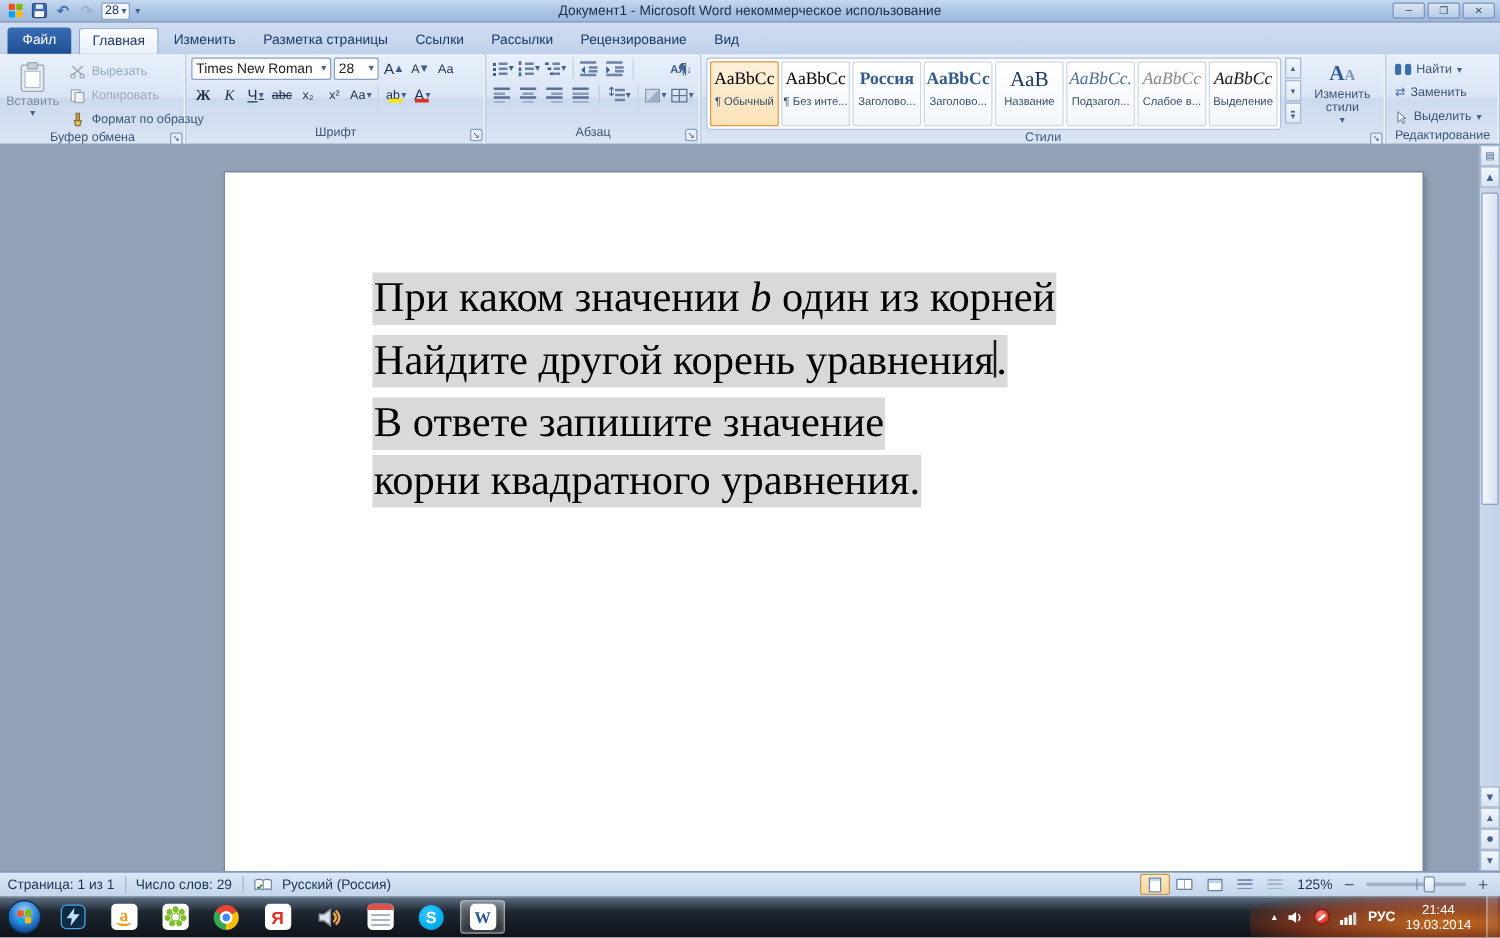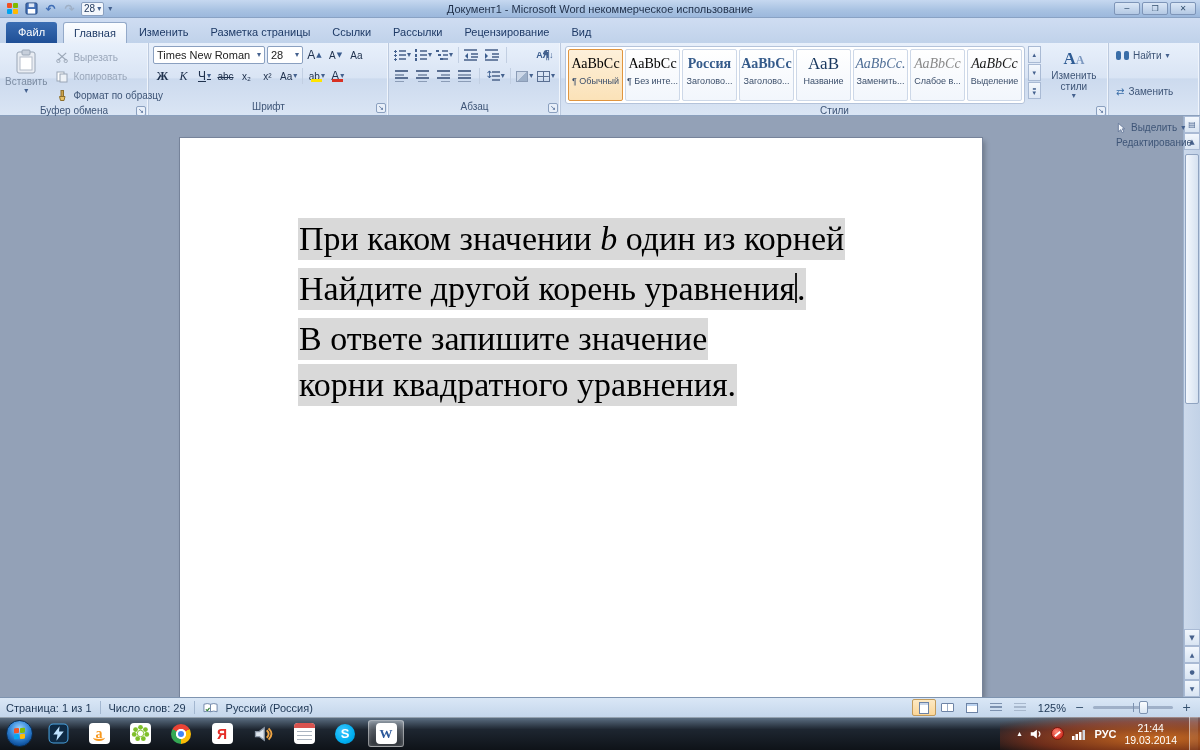--- a/index.html
+++ b/index.html
@@ -106,31 +106,31 @@
 .stscroll .sb.more{flex-direction:column;line-height:4px;}
 .stscroll .sb.more::before{content:"▬";font-size:4px;}
 .stscroll .sb.more::after{content:"▾";}
 .chstyles{width:66px;display:flex;flex-direction:column;align-items:center;padding-top:2px;border:1px solid transparent;border-radius:3px;}
 .chstyles .aa{font-family:"Liberation Serif",serif;color:#2f5c94;font-weight:bold;}
 .chstyles .aa .a1{font-size:17px;}
 .chstyles .aa .a2{font-size:12px;color:#7c98c0;}
 .chstyles .clabel{font-size:10px;color:#3e5577;text-align:center;line-height:11px;margin-top:1px;}
 
 
-.rc-edit{display:flex;flex-direction:column;gap:19px;padding-top:4px;}
+.rc-edit{display:flex;flex-direction:column;gap:2px;padding-top:4px;}
 .edrow{display:flex;align-items:center;gap:4px;height:17px;padding:0 3px;font-size:10px;color:#3e5577;white-space:nowrap;}
 .binoc{width:13px;height:9px;position:relative;display:inline-block;}
 .binoc::before,.binoc::after{content:"";position:absolute;top:0;width:5px;height:9px;background:#3a6ea8;border-radius:2px;}
 .binoc::before{left:0;}
 .binoc::after{right:0;}
 .repl{color:#3a6ea8;font-size:10px;font-family:"DejaVu Sans",sans-serif;}
 
 
 .docarea{position:absolute;top:116px;left:0;right:0;height:581px;background:#93a1b7;overflow:hidden;}
-.page{position:absolute;left:180px;top:22px;width:802px;height:559px;background:#fff;box-shadow:0 0 0 1px #76839a,3px 3px 5px rgba(0,0,0,.25);}
+.page{position:absolute;left:180px;top:22px;width:958px;height:559px;background:#fff;box-shadow:0 0 0 1px #76839a,3px 3px 5px rgba(0,0,0,.25);}
 .doc-text{padding:82px 30px 0 118px;}
 .dline{margin-bottom:8px;}
 .pgap{margin-top:12px;}
 .hl{background:#d9d9d9;white-space:pre-wrap;font-family:"Liberation Serif",serif;font-size:34px;color:#000;padding:2px 1px 3px 1px;}
 .hl .m{font-style:italic;}
 .caret{display:inline-block;width:2px;height:30px;background:#1a1a1a;vertical-align:-3px;}
 
 
 .vscroll{position:absolute;right:0;top:0;bottom:0;width:17px;background:linear-gradient(90deg,#cddaec,#c2d2e7);border-left:1px solid #9fb2cc;display:flex;flex-direction:column;}
 .vsb{height:17px;display:flex;align-items:center;justify-content:center;font-size:7px;color:#46618c;background:linear-gradient(#f2f7fd,#d8e4f2);border:1px solid #a9bad4;font-family:"DejaVu Sans",sans-serif;}
@@ -436,21 +436,21 @@
           <div class="stylebox">
               <span class="stprev p-h2">АаВbСс</span>
               <span class="stname">Заголово...</span>
             </div>
           <div class="stylebox">
               <span class="stprev p-title">АаВ</span>
               <span class="stname">Название</span>
             </div>
           <div class="stylebox">
               <span class="stprev p-sub">АаВbСс.</span>
-              <span class="stname">Заменить...</span>
+              <span class="stname">Подзагол...</span>
             </div>
           <div class="stylebox">
               <span class="stprev p-subtle">АаВbСс</span>
               <span class="stname">Слабое в...</span>
             </div>
           <div class="stylebox">
               <span class="stprev p-em">АаВbСс</span>
               <span class="stname">Выделение</span>
             </div>
         </div>

